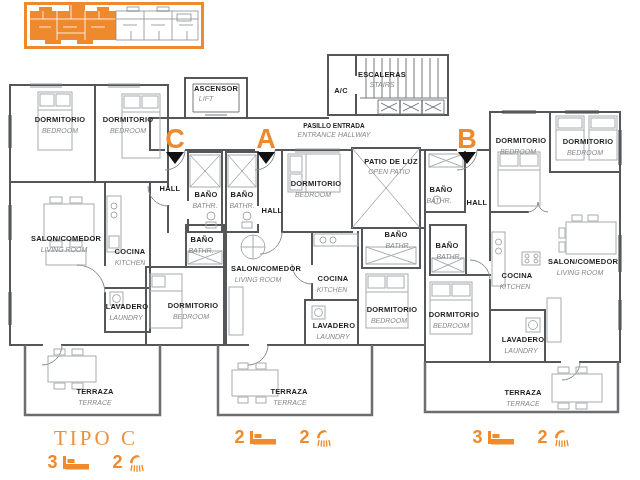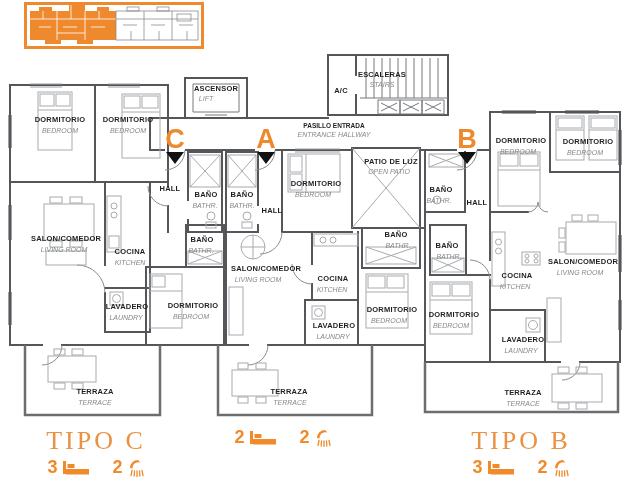--- a/index.html
+++ b/index.html
@@ -9,21 +9,21 @@
            border:3px solid #EE8A2D;box-sizing:border-box;background:#fff;}
   .minimap svg{display:block;margin:0 auto;}
   svg.plan{position:absolute;left:0;top:0;}
   svg.plan text{text-anchor:middle;}
   .es{font-family:"Liberation Sans",sans-serif;font-weight:bold;font-size:7.5px;fill:#1f1f1f;letter-spacing:.2px;}
   .es-s{font-family:"Liberation Sans",sans-serif;font-weight:bold;font-size:6.5px;fill:#1f1f1f;}
   .en{font-family:"Liberation Sans",sans-serif;font-style:italic;font-size:7px;fill:#85878A;}
   .start{text-anchor:start;}
   .marker{font-family:"Liberation Sans",sans-serif;font-weight:bold;font-size:27px;fill:#EE8A2D;}
   .legend-block{position:absolute;width:170px;text-align:center;}
-  .legend-title{font-family:"Liberation Serif",serif;font-size:26px;color:#E99243;letter-spacing:3px;}
+  .legend-title{font-family:"Liberation Serif",serif;font-size:21px;color:#E99243;letter-spacing:3px;}
   .legend-row{display:flex;justify-content:center;align-items:center;gap:5px;margin-top:1px;}
   .legend-num{font-family:"Liberation Sans",sans-serif;font-weight:bold;font-size:18px;color:#F08A2A;}
   .legend-gap{width:14px;}
 </style>
 </head>
 <body>
 
 <div class="stage">
 
   <div class="minimap">
@@ -340,21 +340,20 @@
       <svg width="17" height="18" viewBox="0 0 17 18">
           <path fill="#F08A2A" d="M2,9 A8,8 0 0 1 10,1 L12.5,3.5 A6,6 0 0 0 4.5,9.5 Z"></path>
           <g stroke="#F08A2A" stroke-width="1.3" stroke-linecap="round">
             <path d="M4,11.5 L3,16.5 M6.5,12 L6.2,17 M9,12 L9,17.5 M11.5,12 L11.8,17 M14,11.5 L15,16.5"></path>
           </g>
         </svg>
     </div>
   </div>
 
   <div class="legend-block" style="left:436px;top:426px;">
-    <div class="legend-title">TIPO B</div>
     <div class="legend-row">
       <span class="legend-num">3</span>
       <svg width="26" height="16" viewBox="0 0 26 16">
           <g fill="#F08A2A">
             <rect x="0" y="1" width="3" height="13"></rect>
             <rect x="4.5" y="4" width="7" height="4"></rect>
             <rect x="3" y="9" width="23" height="5.5"></rect>
           </g>
         </svg>
       <span class="legend-gap"></span>

